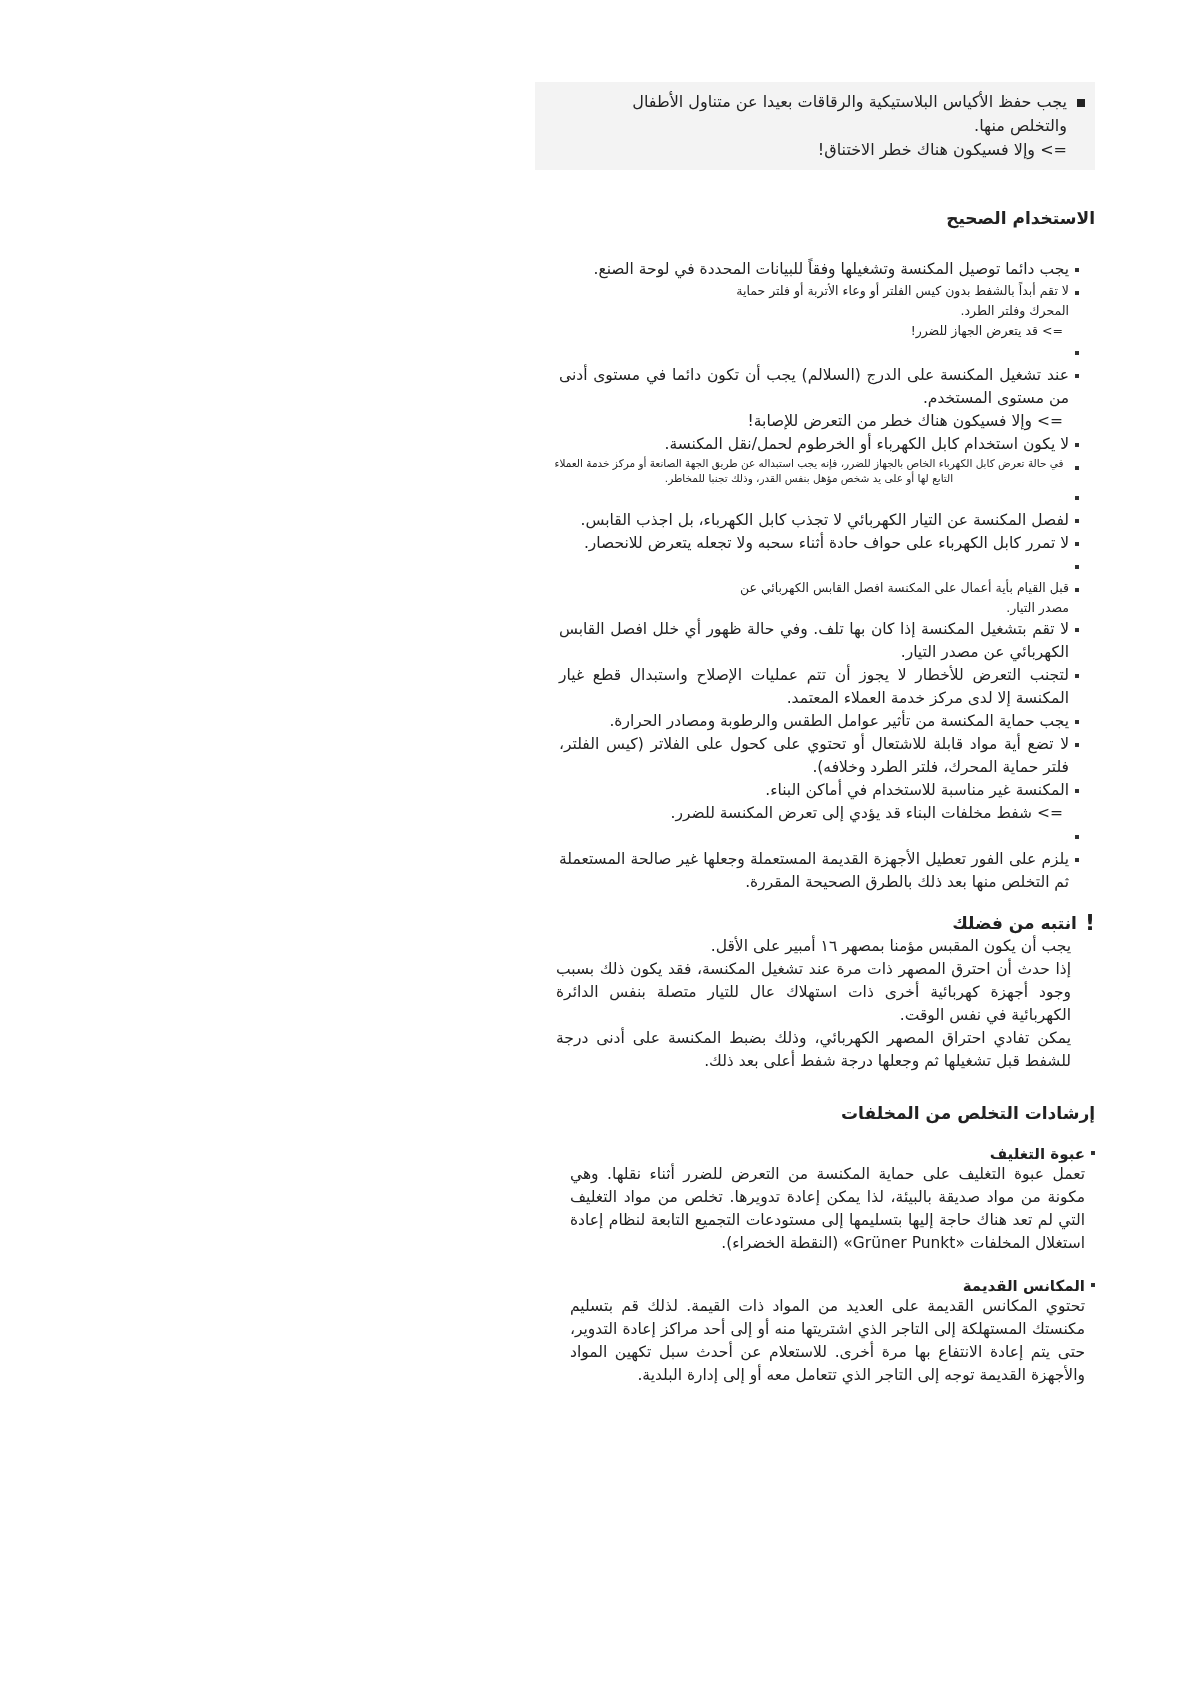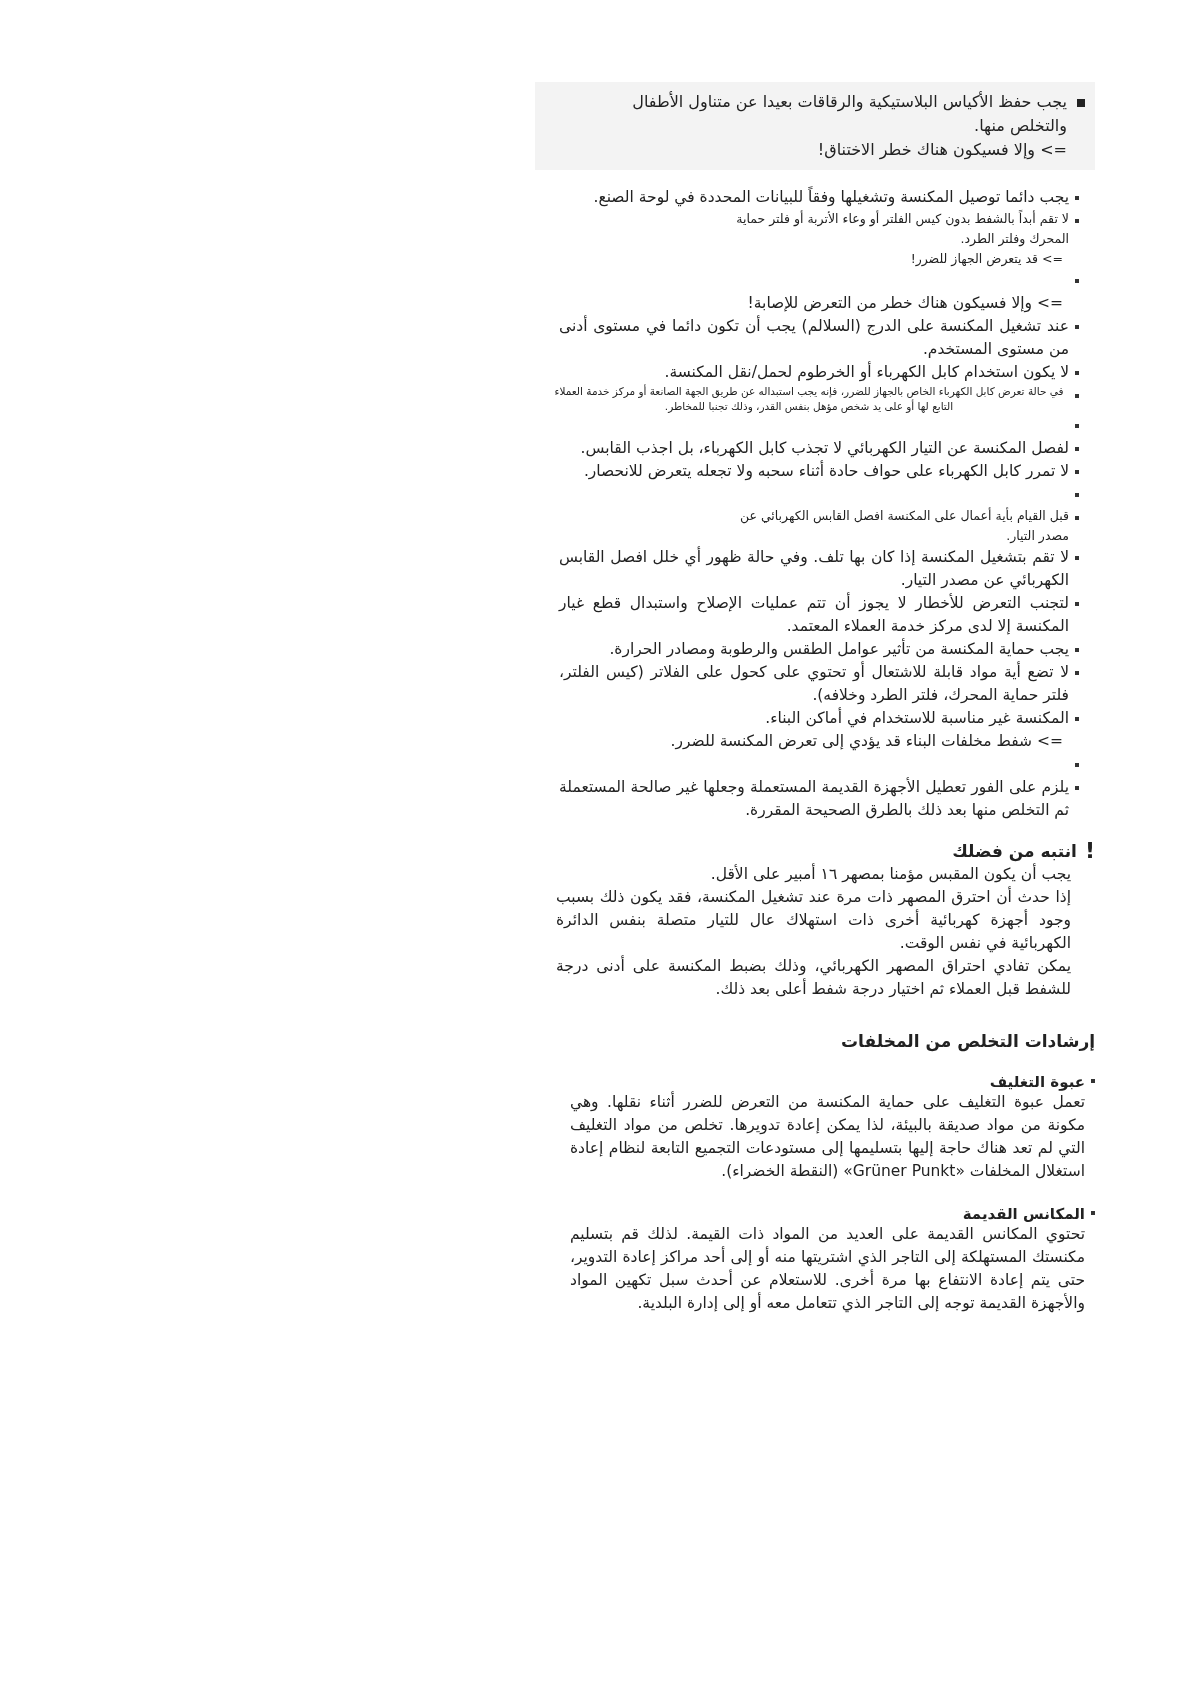--- a/index.html
+++ b/index.html
@@ -35,45 +35,46 @@
     <div class="bullet-row">
       <span class="sq"></span>
       <div class="txt">
         <div>يجب حفظ الأكياس البلاستيكية والرقاقات بعيدا عن متناول الأطفال</div>
         <div>والتخلص منها.</div>
         <div>=&gt; وإلا فسيكون هناك خطر الاختناق!</div>
       </div>
     </div>
   </div>
 
+  <div class="h2">الاستخدام الصحيح</div>
 
   <ul class="items">
     <li class="fs16">
         <span class="sq-sm"></span>
         <span class="c">يجب دائما توصيل المكنسة وتشغيلها وفقاً للبيانات المحددة في لوحة الصنع.</span>
       </li>
     <li class="fs13 gap-m" style="width:380px">
         <span class="sq-sm"></span>
         <span class="c">لا تقم أبداً بالشفط بدون كيس الفلتر أو وعاء الأتربة أو فلتر حماية المحرك وفلتر الطرد.</span>
       </li>
     <li class="fs13">
         <span style="width:10px"></span>
         <span class="c">=&gt; قد يتعرض الجهاز للضرر!</span>
       </li>
     <li class="fs16 gap-s">
         <span class="sq-sm"></span>
         <span class="c">&nbsp;</span>
       </li>
+    <li class="fs16 justify" style="width:520px">
+        <span class="sq-sm"></span>
+        <span class="c">عند تشغيل المكنسة على الدرج (السلالم) يجب أن تكون دائما في مستوى أدنى من مستوى المستخدم.</span>
+      </li>
     <li class="fs16">
         <span style="width:10px"></span>
         <span class="c">=&gt; وإلا فسيكون هناك خطر من التعرض للإصابة!</span>
-      </li>
-    <li class="fs16 justify" style="width:520px">
-        <span class="sq-sm"></span>
-        <span class="c">عند تشغيل المكنسة على الدرج (السلالم) يجب أن تكون دائما في مستوى أدنى من مستوى المستخدم.</span>
       </li>
     <li class="fs16">
         <span class="sq-sm"></span>
         <span class="c">لا يكون استخدام كابل الكهرباء أو الخرطوم لحمل/نقل المكنسة.</span>
       </li>
     <li class="fs11" style="width:530px">
         <span class="sq-sm"></span>
         <span class="c">في حالة تعرض كابل الكهرباء الخاص بالجهاز للضرر، فإنه يجب استبداله عن طريق الجهة الصانعة أو مركز خدمة العملاء التابع لها أو على يد شخص مؤهل بنفس القدر، وذلك تجنبا للمخاطر.</span>
       </li>
     <li class="fs16 gap-s">
@@ -130,21 +131,21 @@
       </li>
   </ul>
 
   <div class="attn-title">
     <span class="bang">!</span>
     <span>انتبه من فضلك</span>
   </div>
   <div style="width:515px; margin-right:24px;">
     <div class="para">يجب أن يكون المقبس مؤمنا بمصهر ١٦ أمبير على الأقل.</div>
     <div class="para">إذا حدث أن احترق المصهر ذات مرة عند تشغيل المكنسة، فقد يكون ذلك بسبب وجود أجهزة كهربائية أخرى ذات استهلاك عال للتيار متصلة بنفس الدائرة الكهربائية في نفس الوقت.</div>
-    <div class="para">يمكن تفادي احتراق المصهر الكهربائي، وذلك بضبط المكنسة على أدنى درجة للشفط قبل العملاء ثم اختيار درجة شفط أعلى بعد ذلك.</div>
+    <div class="para">يمكن تفادي احتراق المصهر الكهربائي، وذلك بضبط المكنسة على أدنى درجة للشفط قبل تشغيلها ثم وجعلها درجة شفط أعلى بعد ذلك.</div>
   </div>
 
   <div class="h2" style="margin:30px 0 10px 0">إرشادات التخلص من المخلفات</div>
 
   <div>
     <div class="sub-title">
       <span class="sq-sm" style="margin-top:6px"></span>
       <span>عبوة التغليف</span>
     </div>
     <div class="para" style="width:515px; margin-right:10px;">تعمل عبوة التغليف على حماية المكنسة من التعرض للضرر أثناء نقلها. وهي مكونة من مواد صديقة بالبيئة، لذا يمكن إعادة تدويرها. تخلص من مواد التغليف التي لم تعد هناك حاجة إليها بتسليمها إلى مستودعات التجميع التابعة لنظام إعادة استغلال المخلفات «Grüner Punkt» (النقطة الخضراء).</div>

